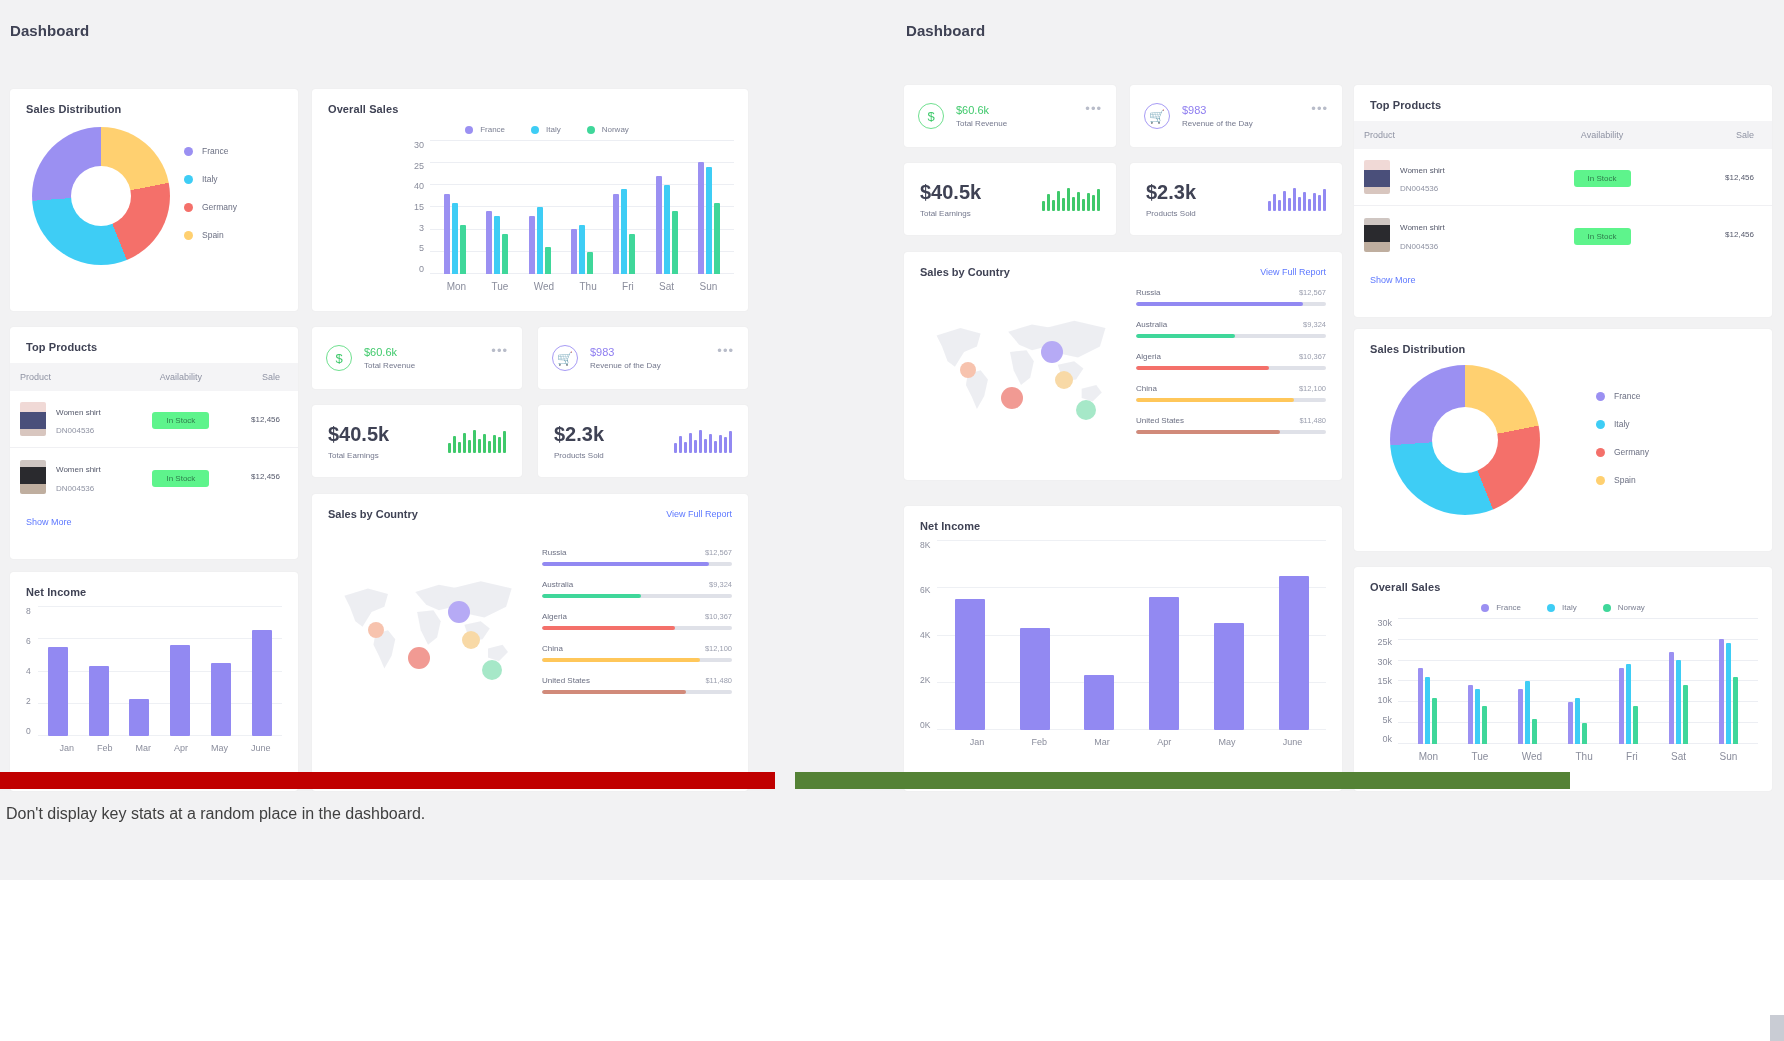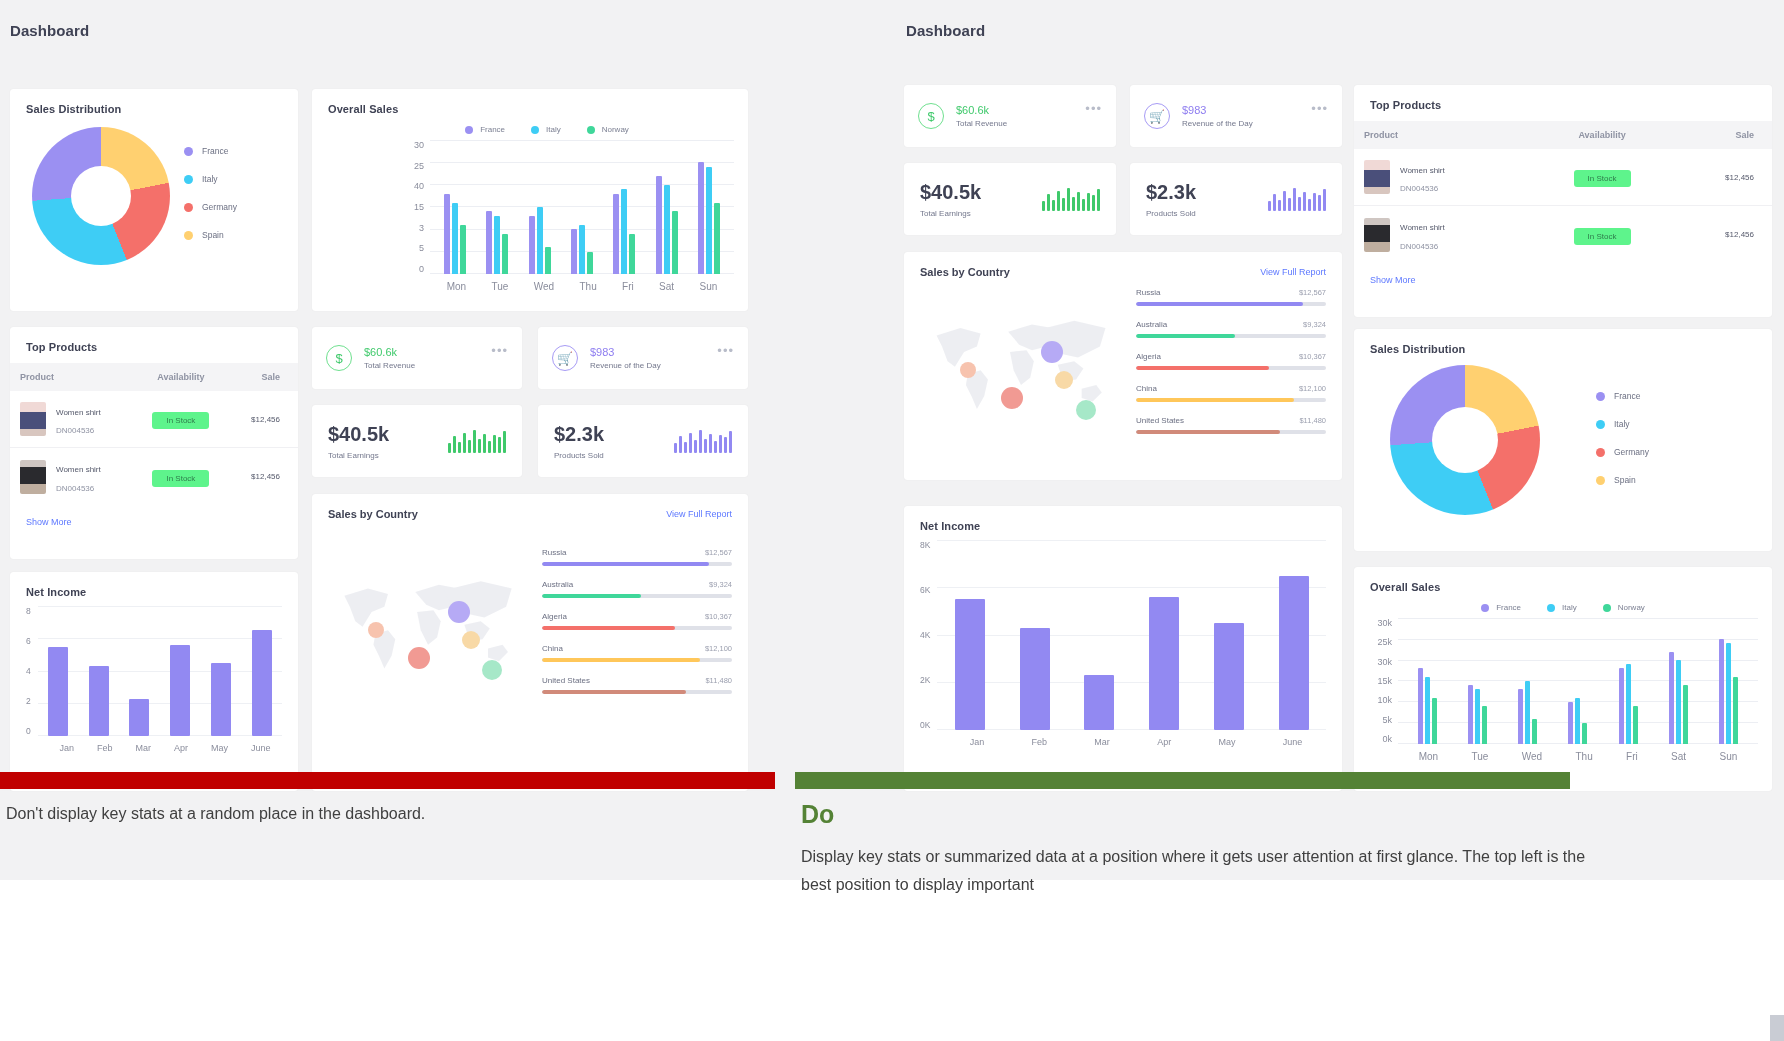--- a/index.html
+++ b/index.html
@@ -65,21 +65,21 @@
   .gc-bars { position:absolute; inset:0; display:flex; align-items:flex-end;
              justify-content:space-around; padding: 0 4px; }
   .gc-group { display:flex; align-items:flex-end; gap:2px; height:100%; }
   .gc-bar { width:6px; border-radius:1px 1px 0 0; }
   .gc-xaxis { display:flex; justify-content:space-around; font-size:10px; color:#8a8d9c;
               padding: 7px 4px 0 4px; }
 
   
   .tp-table { width:100%; border-collapse:collapse; margin-top:10px; }
   .tp-table th {
-    background:#f4f4f6; color:#8f93a3; font-size:9px; font-weight:bold;
+    background:#f4f4f6; color:#8f93a3; font-size:9px; font-weight:normal;
     text-align:left; padding: 9px 10px;
   }
   .tp-table th.c { text-align:center; }
   .tp-table th.r { text-align:right; padding-right:18px; }
   .tp-table td { padding: 10px 10px; border-bottom:1px solid #f0f0f3; vertical-align:middle; }
   .tp-table tr:last-child td { border-bottom:none; }
   .prod { display:flex; align-items:center; gap:10px; }
   .thumb { width:26px; height:34px; border-radius:2px; flex:none; background:#e7d9d6; }
   .thumb.a { background:
       linear-gradient(#f0d9d6 0 28%, #4a4f7a 28% 78%, #d8c6bf 78% 100%); }
@@ -836,19 +836,15 @@
 
     </div>
   </div>
 
   <div class="ruler dont"></div>
   <div class="ruler do"></div>
 
   <div class="callout dont">
     <p>Don't display key stats at a random place in the dashboard.</p>
   </div>
-  <div class="callout do">
-    <h2>Do</h2>
-    <p>Display key stats or summarized data at a position where it gets user attention at first glance. The top left is the best position to display important</p>
-  </div>
 
   <div class="edge-scroll"></div>
 </div>
 
 </body></html>

